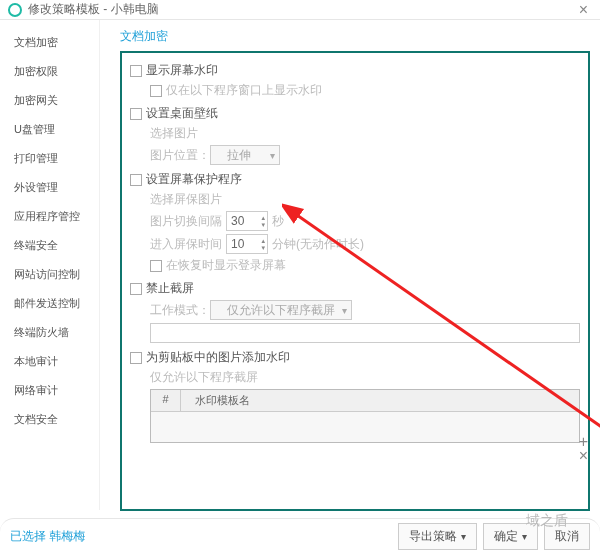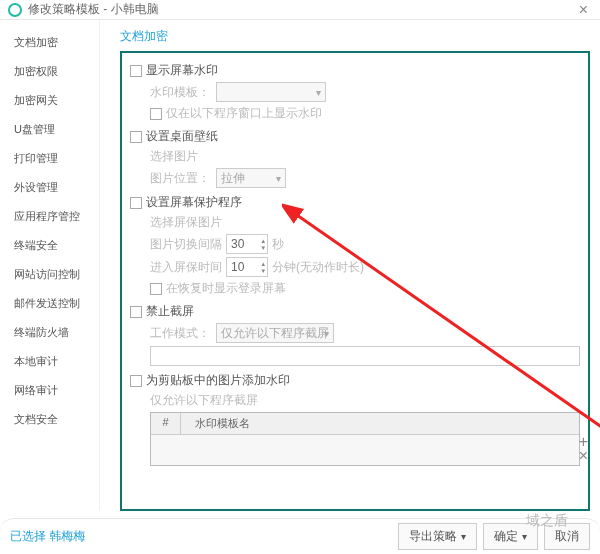--- a/index.html
+++ b/index.html
@@ -15,21 +15,21 @@
   .content { flex: 1; padding: 8px 10px 0 20px; position: relative; }
   .sec-title { color: #1fa0d8; font-size: 12px; margin-bottom: 6px; }
   .redbox { border: 2px solid #0f766e; padding: 6px 8px 8px 8px; position: relative; height: 460px; }
   .group { margin-bottom: 6px; }
   .row { display: flex; align-items: center; margin: 3px 0 3px 0; }
   .row.ind { margin-left: 20px; }
   .row.ind2 { margin-left: 20px; }
   .cb { width: 12px; height: 12px; border: 1px solid #aaa; margin-right: 4px; flex-shrink: 0; cursor: pointer; }
   .lbl { color: #555; }
   .lbl.dim { color: #bbb; }
-  .sel { border: 1px solid #ccc; background: #f7f7f7; height: 20px; min-width: 110px; display: inline-flex; align-items: center; padding: 0 4px; margin-left: 6px; color: #aaa; position: relative; }
+  .sel { border: 1px solid #ccc; background: #f7f7f7; height: 20px; min-width: 110px; display: inline-flex; align-items: center; padding: 0 16px; color: #aaa; position: relative; }
   .sel::after { content: "▾"; position: absolute; right: 4px; color: #aaa; font-size: 10px; }
   .sel.sm { min-width: 70px; }
   .spin { border: 1px solid #ccc; width: 42px; height: 20px; display: inline-flex; align-items: center; padding: 0 4px; margin: 0 4px; position: relative; color: #666; }
   .spin::after { content: "▴\A▾"; white-space: pre; position: absolute; right: 2px; font-size: 7px; line-height: 7px; color: #888; }
   .longbox { border: 1px solid #ccc; height: 20px; margin: 2px 0 6px 20px; }
   .tbl { border: 1px solid #bbb; margin-left: 20px; }
   .tbl-h { display: flex; background: #f0f0f0; border-bottom: 1px solid #ccc; }
   .th { padding: 3px 6px; border-right: 1px solid #ccc; font-size: 11px; color: #666; }
   .th:first-child { width: 30px; text-align: center; }
   .th:last-child { flex: 1; border-right: none; margin-left: 8px; }
@@ -74,24 +74,20 @@
   <div class="content">
     <div class="sec-title">文档加密</div>
     <div class="redbox">
 
       <div class="group">
         <div class="row">
           <span class="cb"></span>
           <span class="lbl">显示屏幕水印</span>
         </div>
         <div class="row ind">
-          <span class="lbl dim">水印模板：</span>
-          <span class="sel"></span>
-        </div>
-        <div class="row ind">
           <span class="cb"></span>
           <span class="lbl dim">仅在以下程序窗口上显示水印</span>
         </div>
       </div>
 
       <div class="group">
         <div class="row">
           <span class="cb"></span>
           <span class="lbl">设置桌面壁纸</span>
         </div>

